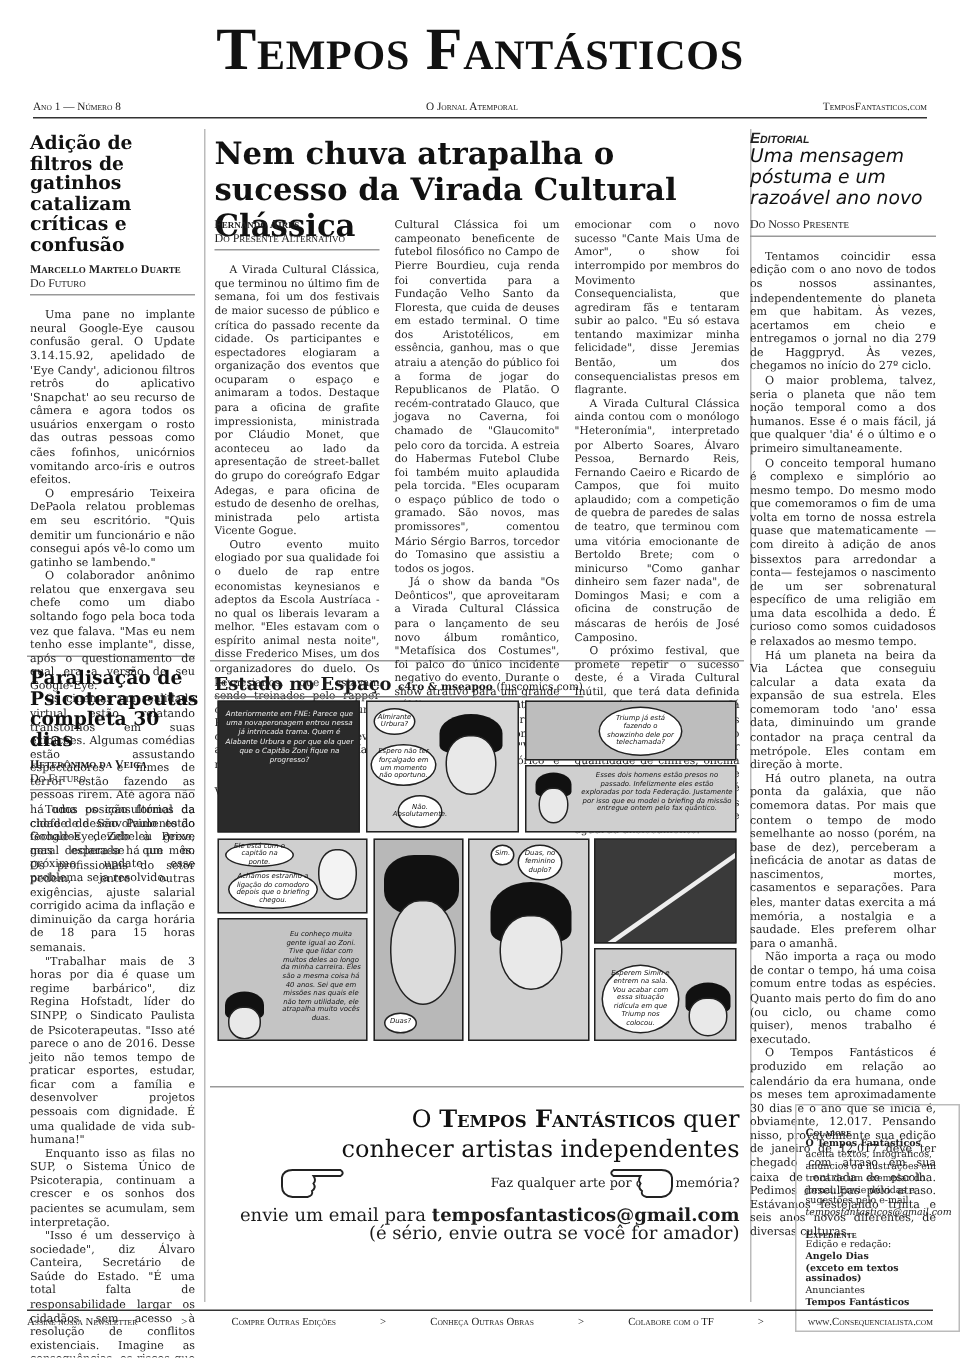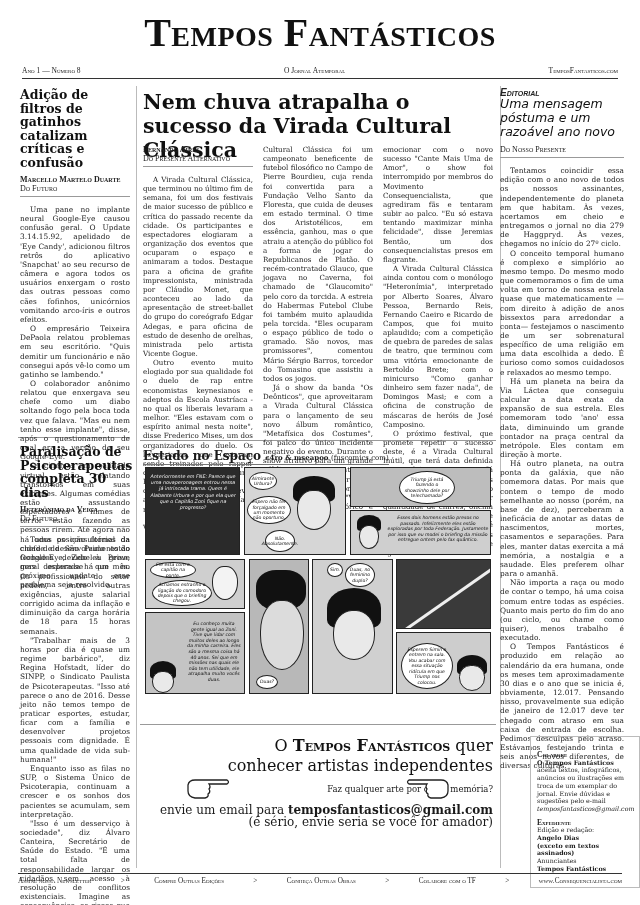--- a/index.html
+++ b/index.html
@@ -102,20 +102,21 @@
   <p>O próximo festival, que promete repetir o sucesso deste, é a Virada Cultural Inútil, que terá data definida nas próximas semanas. Já estão confirmadas competições de identificação de dinossauros por quantidade de chifres, oficina de cálculo de quantidade de blocos das pirâmides de Gizé e exposição de origens dos memes da Internet. A cidade aguarda ansiosamente.</p>
 </div>
 
 <div id="edit" class="col">
   <div class="kick">Editorial</div>
   <div class="eh">Uma mensagem póstuma e um razoável ano novo</div>
   <div class="by">
     <span class="org">Do Nosso Presente</span>
   </div>
   <p>Tentamos coincidir essa edição com o ano novo de todos os nossos assinantes, independentemente do planeta em que habitam. Às vezes, acertamos em cheio e entregamos o jornal no dia 279 de Haggpryd. Às vezes, chegamos no início do 27º ciclo.</p>
+  <p>O maior problema, talvez, seria o planeta que não tem noção temporal como a dos humanos. Esse é o mais fácil, já que qualquer 'dia' é o último e o primeiro simultaneamente.</p>
   <p>O conceito temporal humano é complexo e simplório ao mesmo tempo. Do mesmo modo que comemoramos o fim de uma volta em torno de nossa estrela quase que matematicamente —com direito à adição de anos bissextos para arredondar a conta— festejamos o nascimento de um ser sobrenatural específico de uma religião em uma data escolhida a dedo. É curioso como somos cuidadosos e relaxados ao mesmo tempo.</p>
   <p>Há um planeta na beira da Via Láctea que conseguiu calcular a data exata da expansão de sua estrela. Eles comemoram todo 'ano' essa data, diminuindo um grande contador na praça central da metrópole. Eles contam em direção à morte.</p>
   <p>Há outro planeta, na outra ponta da galáxia, que não comemora datas. Por mais que contem o tempo de modo semelhante ao nosso (porém, na base de dez), perceberam a ineficácia de anotar as datas de nascimentos, mortes, casamentos e separações. Para eles, manter datas exercita a má memória, a nostalgia e a saudade. Eles preferem olhar para o amanhã.</p>
   <p>Não importa a raça ou modo de contar o tempo, há uma coisa comum entre todas as espécies. Quanto mais perto do fim do ano (ou ciclo, ou chame como quiser), menos trabalho é executado.</p>
   <p>O Tempos Fantásticos é produzido em relação ao calendário da era humana, onde os meses tem aproximadamente 30 dias e o ano que se inicia é, obviamente, 12.017. Pensando nisso, provavelmente sua edição de janeiro de 12.017 deve ter chegado com atraso em sua caixa de entrada de escolha. Pedimos desculpas pelo atraso. Estávamos festejando trinta e seis anos novos diferentes, de diversas culturas.</p>
 </div>
 
 <div id="colab">
   <div class="t">Colabore</div>
   <div><b>O Tempos Fantásticos</b> <span>aceita textos, infográficos, anúncios ou ilustrações em troca de um exemplar do jornal. Envie dúvidas e sugestões pelo e-mail</span> <i>temposfantasticos@gmail.com</i></div>
@@ -196,21 +197,21 @@
   <svg class="hand" style="left:262px" viewBox="0 0 46 26">
     <path d="M43 10 Q42 5 36 5 L4 5 Q1 7 4 9 L22 9 Q20 12 22 14 Q20 17 23 19 Q22 22 26 23 L36 23 Q43 22 43 16 Z" fill="#fff" stroke="#222" stroke-width="1.3"></path>
   </svg>
   <div class="q">
     <div>Faz qualquer arte por conta memória?</div>
   </div>
   <div class="em">
     <span>envie um email para</span>
     <b>temposfantasticos@gmail.com</b>
   </div>
-  <div class="em" style="margin-top:0">(é sério, envie seria se você for amador)</div>
+  <div class="em" style="margin-top:0">(é sério, envie outra se você for amador)</div>
 </div>
 
 <div id="footer">
   <span>Assine nossa Newsletter</span>
   <span>&gt;</span>
   <span>Compre Outras Edições</span>
   <span>&gt;</span>
   <span>Conheça Outras Obras</span>
   <span>&gt;</span>
   <span>Colabore com o TF</span>

